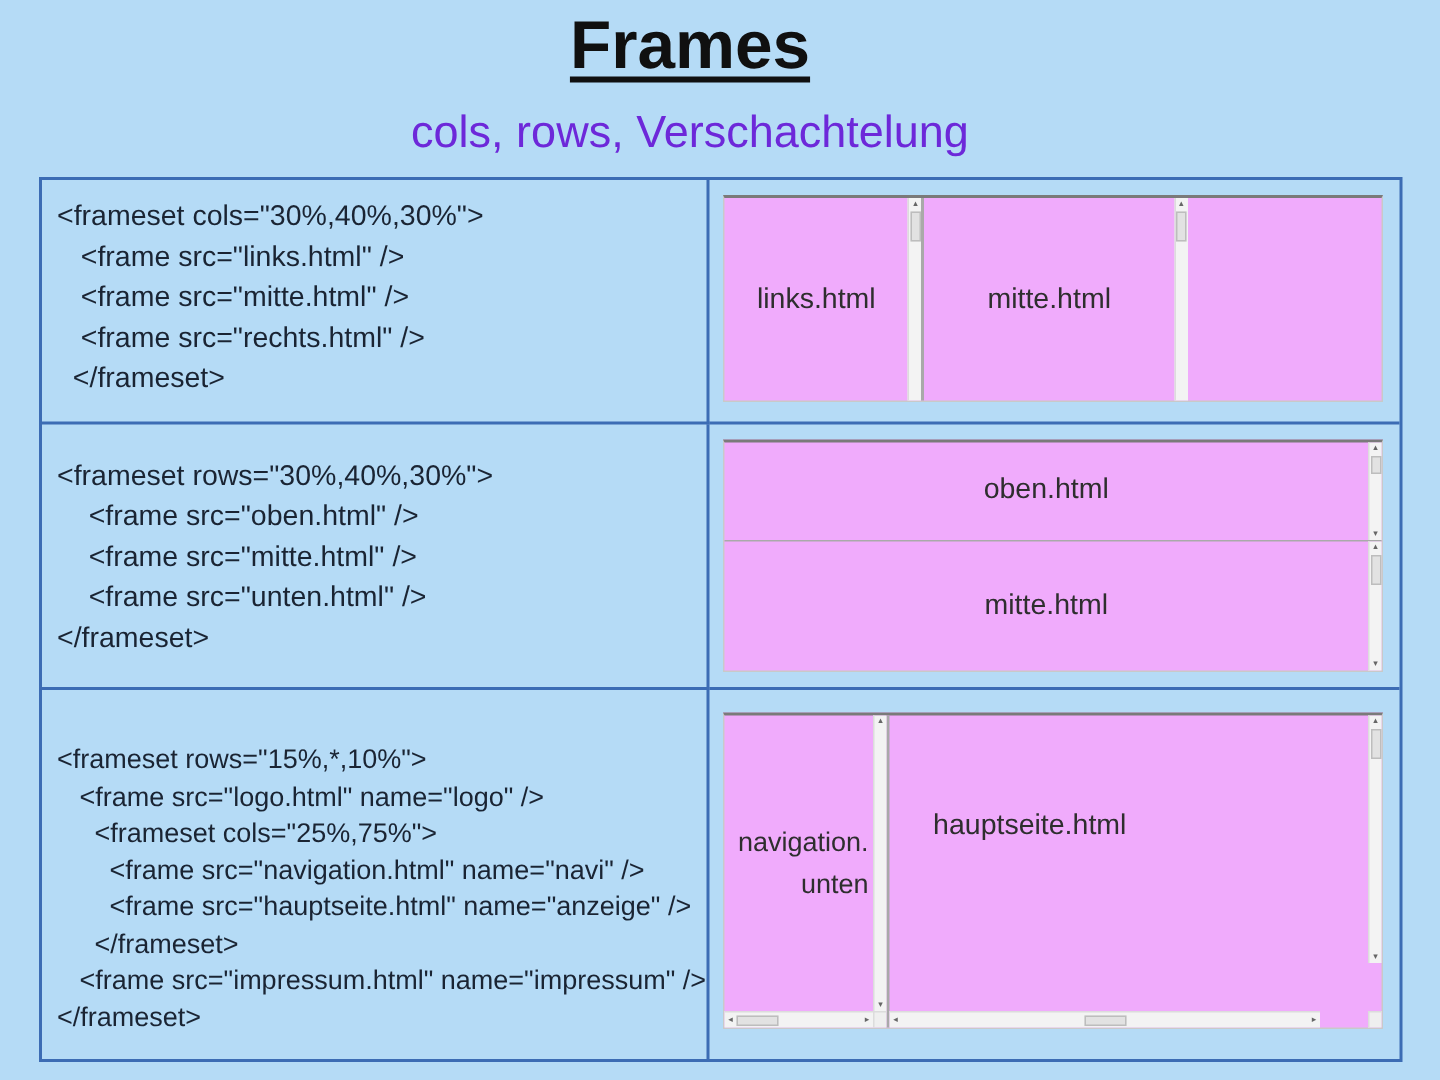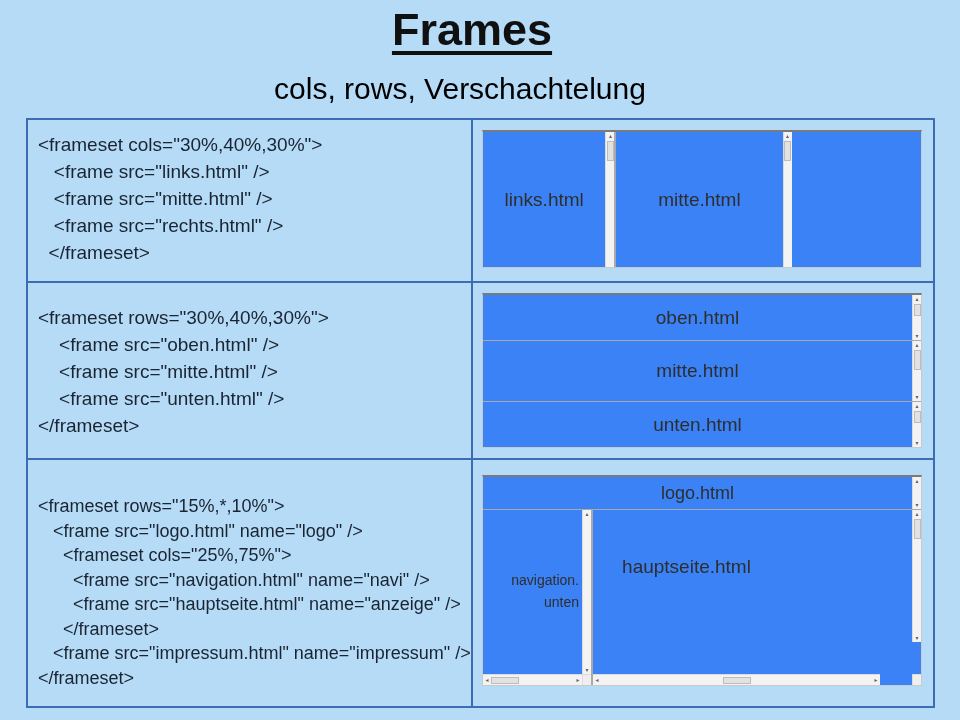--- a/index.html
+++ b/index.html
@@ -2,43 +2,43 @@
 <html><head>
 <meta charset="utf-8">
 <style>
   html,body{margin:0;padding:0;}
   body{
     width:960px;height:720px;position:relative;overflow:hidden;
     background:#b5dbf6;
     font-family:"Liberation Sans", sans-serif;
   }
   .title{
-    position:absolute;top:4px;left:12px;width:920px;text-align:center;
+    position:absolute;top:4px;left:0;width:920px;text-align:center;
     font-size:45px;font-weight:bold;color:#101010;
     text-decoration:underline;text-decoration-thickness:4px;text-underline-offset:6px;
   }
   .subtitle{
     position:absolute;top:72px;left:0;width:920px;text-align:center;
-    font-size:30px;color:#000000;
+    font-size:30px;color:#6d28d9;
   }
   .table{
     position:absolute;left:26px;top:118px;width:905px;height:586px;
     border:2px solid #3c6cb4;
     display:grid;grid-template-columns:445px 1fr;grid-template-rows:163px 177px 1fr;
   }
   .cell{box-sizing:border-box;position:relative;}
   .cleft{border-right:2px solid #3c6cb4;}
   .bb{border-bottom:2px solid #3c6cb4;}
   .code{padding:11px 0 0 10px;font-size:19px;line-height:27px;color:#1a2433;}
   .code2{padding-top:21px;}
   .code3{padding-top:34px;font-size:18px;line-height:24.5px;}
   .cl{white-space:pre;}
   
   .pv{
-    position:absolute;left:9px;width:440px;box-sizing:border-box;background:#3b82f6;
+    position:absolute;left:9px;width:440px;box-sizing:border-box;background:#f0abfc;
     border-top:2px solid #7a7a7a;border-left:1px solid #c9c9c9;
     border-right:1px solid #c9c9c9;border-bottom:1px solid #c9c9c9;
   }
   .pv1{top:10px;height:138px;display:flex;}
   .pv2{top:10px;height:155px;display:flex;flex-direction:column;}
   .pv3{top:15px;height:211px;display:flex;flex-direction:column;}
   .fcol{display:flex;}
   .fcol + .fcol{border-left:2px solid #a9a9a9;}
   .w30{width:30%;} .w40{width:40%;}
   .frow{display:flex;}
@@ -59,21 +59,21 @@
   
   .strip{display:flex;flex-shrink:0;}
   .strip-logo{height:32px;border-bottom:1px solid #a9a9a9;}
   .strip-imp{height:19px;border-top:1px solid #a9a9a9;}
   .strip .fcontent{font-size:18px;}
   .mid{flex:1;display:flex;min-height:0;}
   .winframe{display:grid;grid-template-columns:1fr 9px;grid-template-rows:1fr 11px;box-sizing:border-box;}
   .navframe{width:110px;border-right:2px solid #a9a9a9;flex-shrink:0;}
   .mainframe{flex:1;gap:32px;}
   .nav-content{display:flex;align-items:center;justify-content:flex-end;padding-right:3px;overflow:hidden;}
-  .nav-label{text-align:right;font-size:14px;line-height:1.55;color:#2e2e2e;}
+  .nav-label{text-align:right;font-size:18px;line-height:1.55;color:#2e2e2e;}
   .main-content{
     display:flex;align-items:center;justify-content:center;
     padding:0 100px 18px 0;font-size:19px;color:#2e2e2e;overflow:hidden;
   }
   .hscroll{
     box-sizing:border-box;background:#f3f3f3;border-top:1px solid #dcdcdc;
     display:flex;align-items:center;height:11px;
   }
   .hscroll .sarrow{height:auto;width:8px;}
   .hthumb{height:7px;width:28px;background:#e2e2e2;border:1px solid #bdbdbd;box-sizing:border-box;flex-shrink:0;}
@@ -129,56 +129,39 @@
           <div class="sthumb small"></div>
           <div class="spacer"></div>
           <div class="sarrow">▾</div>
         </div>
       </div>
       <div class="frow h40">
         <div class="fcontent">mitte.html</div>
         <div class="vscroll">
           <div class="sarrow">▴</div>
           <div class="sthumb"></div>
-          <div class="spacer"></div>
-          <div class="sarrow">▾</div>
-        </div>
-      </div>
-      <div class="frow h30">
-        <div class="fcontent">unten.html</div>
-        <div class="vscroll">
-          <div class="sarrow">▴</div>
-          <div class="sthumb small"></div>
           <div class="spacer"></div>
           <div class="sarrow">▾</div>
         </div>
       </div>
     </div>
   </div>
 
   <div class="cell cleft code code3">
     <div class="cl">&lt;frameset rows="15%,*,10%"&gt;</div>
     <div class="cl">   &lt;frame src="logo.html" name="logo" /&gt;</div>
     <div class="cl">     &lt;frameset cols="25%,75%"&gt;</div>
     <div class="cl">       &lt;frame src="navigation.html" name="navi" /&gt;</div>
     <div class="cl">       &lt;frame src="hauptseite.html" name="anzeige" /&gt;</div>
     <div class="cl">     &lt;/frameset&gt;</div>
     <div class="cl">   &lt;frame src="impressum.html" name="impressum" /&gt;</div>
     <div class="cl">&lt;/frameset&gt;</div>
   </div>
   <div class="cell">
     <div class="pv pv3">
-      <div class="strip strip-logo">
-        <div class="fcontent">logo.html</div>
-        <div class="vscroll">
-          <div class="sarrow">▴</div>
-          <div class="spacer"></div>
-          <div class="sarrow">▾</div>
-        </div>
-      </div>
       <div class="mid">
         <div class="winframe navframe">
           <div class="nav-content">
             <div class="nav-label">
               <div>navigation.</div>
               <div>unten</div>
             </div>
           </div>
           <div class="vscroll">
             <div class="sarrow">▴</div>

